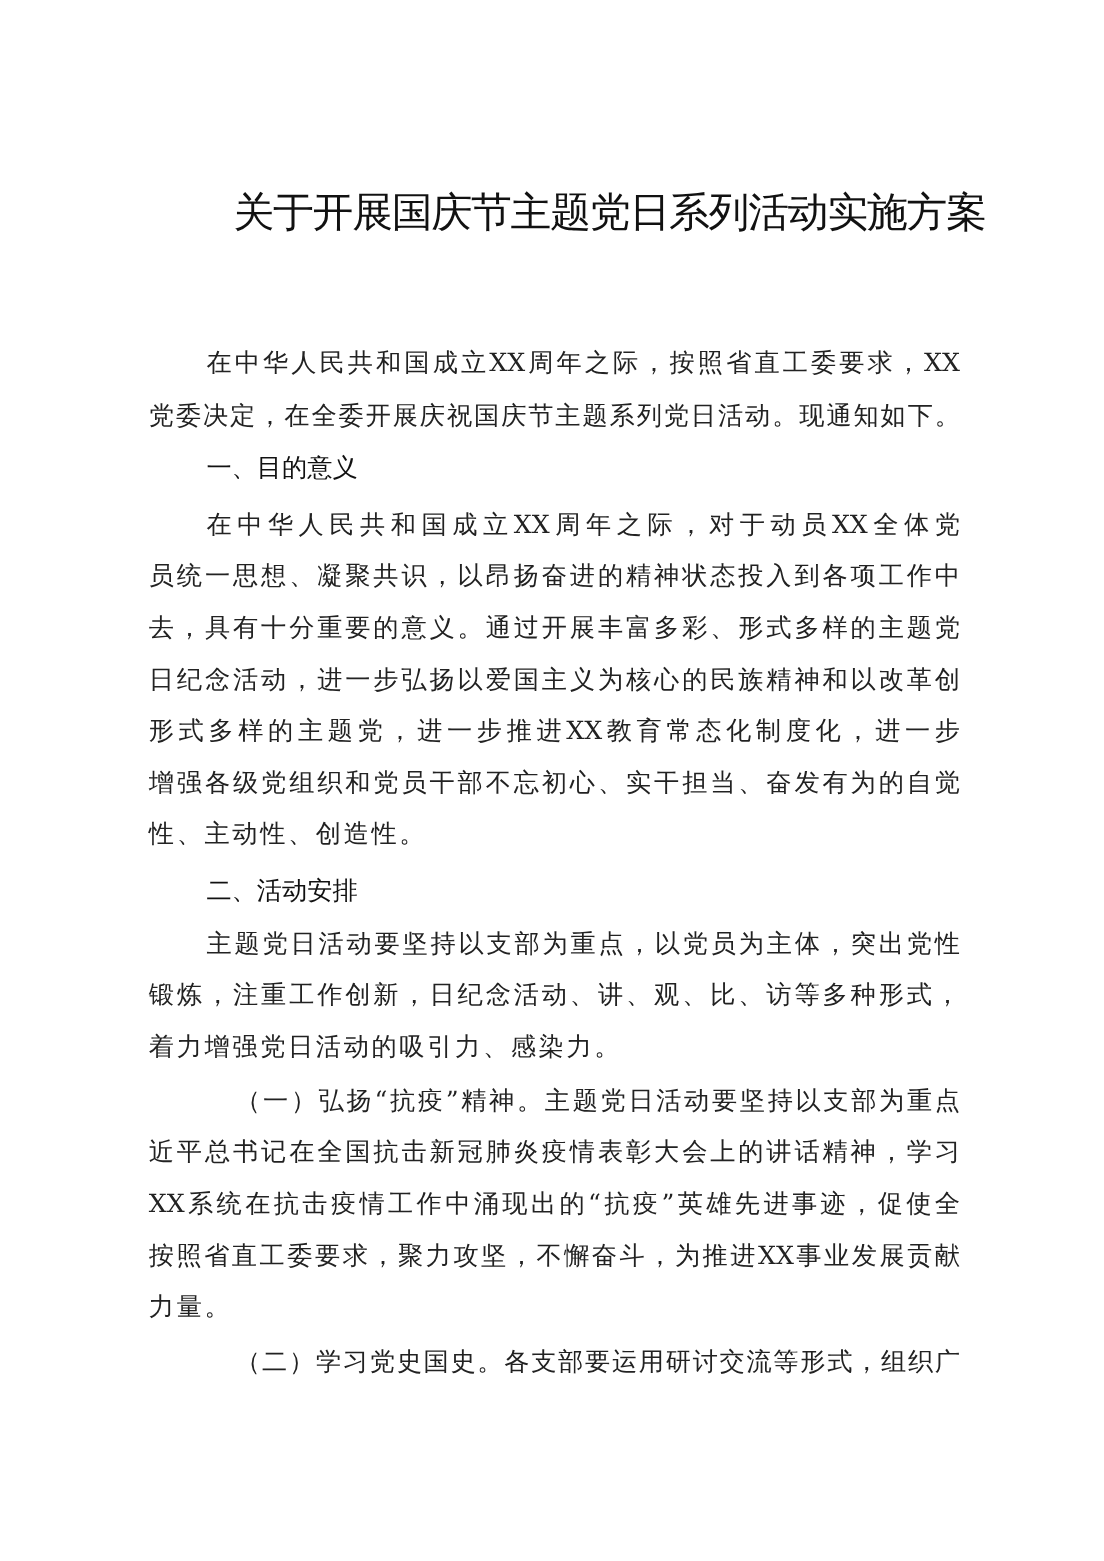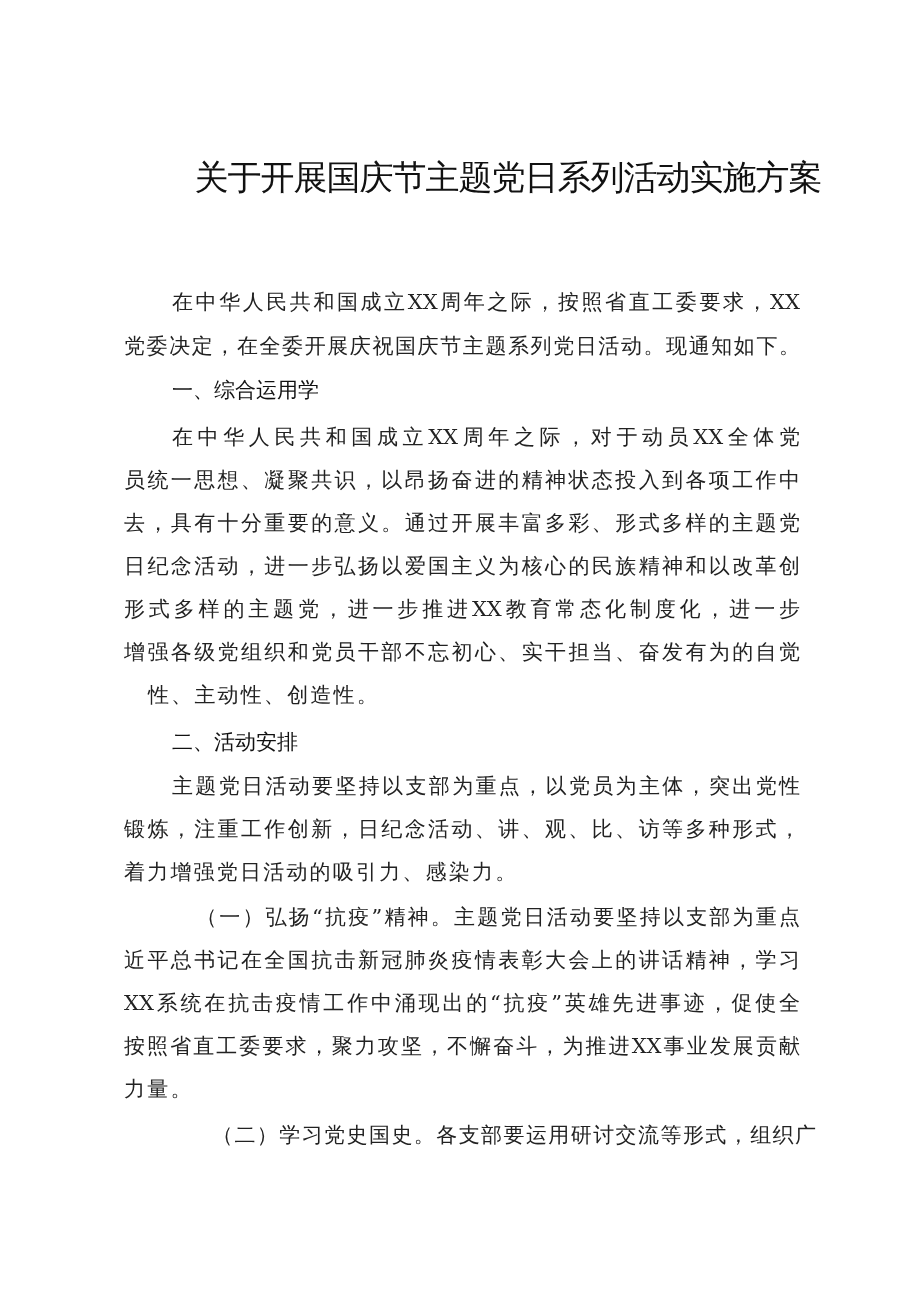--- a/index.html
+++ b/index.html
@@ -15,32 +15,32 @@
              font-size: 21px; line-height: 30px; color: #111; white-space: nowrap; }
 </style>
 </head>
 <body>
 
 <div>
   <div class="title">关于开展国庆节主题党日系列活动实施方案</div>
   <div id="body-lines">
       <div class="line just" style="top: 287px; left: 172px; width: 628px;">在中华人民共和国成立XX周年之际，按照省直工委要求，XX</div>
       <div class="line just" style="top: 331px; left: 124px; width: 676px;">党委决定，在全委开展庆祝国庆节主题系列党日活动。现通知如下。</div>
-      <div class="heading" style="top: 375px;">一、综合运用学</div>
+      <div class="heading" style="top: 375px;">一、目的意义</div>
       <div class="line just" style="top: 422px; left: 172px; width: 628px;">在中华人民共和国成立XX周年之际，对于动员XX全体党</div>
       <div class="line just" style="top: 465px; left: 124px; width: 676px;">员统一思想、凝聚共识，以昂扬奋进的精神状态投入到各项工作中</div>
       <div class="line just" style="top: 508px; left: 124px; width: 676px;">去，具有十分重要的意义。通过开展丰富多彩、形式多样的主题党</div>
       <div class="line just" style="top: 551px; left: 124px; width: 676px;">日纪念活动，进一步弘扬以爱国主义为核心的民族精神和以改革创</div>
       <div class="line just" style="top: 594px; left: 124px; width: 676px;">形式多样的主题党，进一步推进XX教育常态化制度化，进一步</div>
       <div class="line just" style="top: 637px; left: 124px; width: 676px;">增强各级党组织和党员干部不忘初心、实干担当、奋发有为的自觉</div>
-      <div class="line" style="top: 680px; left: 124px; width: 676px; margin-left: 24px;">性、主动性、创造性。</div>
+      <div class="line" style="top: 680px; left: 124px; width: 676px;">性、主动性、创造性。</div>
       <div class="heading" style="top: 727px;">二、活动安排</div>
       <div class="line just" style="top: 771px; left: 172px; width: 628px;">主题党日活动要坚持以支部为重点，以党员为主体，突出党性</div>
       <div class="line just" style="top: 814px; left: 124px; width: 676px;">锻炼，注重工作创新，日纪念活动、讲、观、比、访等多种形式，</div>
       <div class="line" style="top: 857px; left: 124px; width: 676px;">着力增强党日活动的吸引力、感染力。</div>
       <div class="line just" style="top: 902px; left: 196px; width: 604px;">（一）弘扬“抗疫”精神。主题党日活动要坚持以支部为重点</div>
       <div class="line just" style="top: 945px; left: 124px; width: 676px;">近平总书记在全国抗击新冠肺炎疫情表彰大会上的讲话精神，学习</div>
       <div class="line just" style="top: 988px; left: 124px; width: 676px;">XX系统在抗击疫情工作中涌现出的“抗疫”英雄先进事迹，促使全</div>
       <div class="line just" style="top: 1031px; left: 124px; width: 676px;">按照省直工委要求，聚力攻坚，不懈奋斗，为推进XX事业发展贡献</div>
       <div class="line" style="top: 1074px; left: 124px; width: 676px;">力量。</div>
-      <div class="line just" style="top: 1120px; left: 212px; width: 604px;">（二）学习党史国史。各支部要运用研讨交流等形式，组织广</div>
+      <div class="line just" style="top: 1120px; left: 196px; width: 604px;">（二）学习党史国史。各支部要运用研讨交流等形式，组织广</div>
     </div>
 </div>
 
 </body></html>

